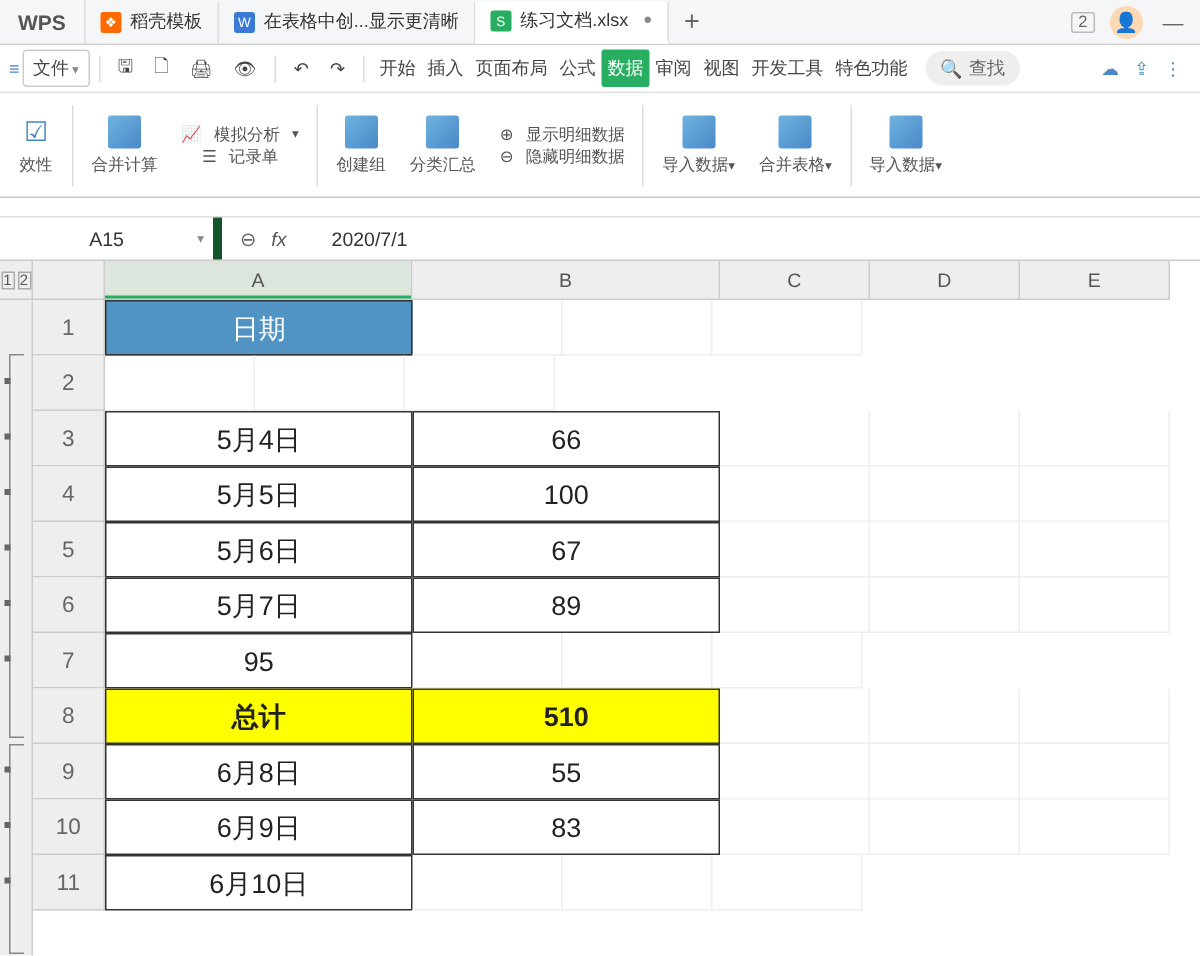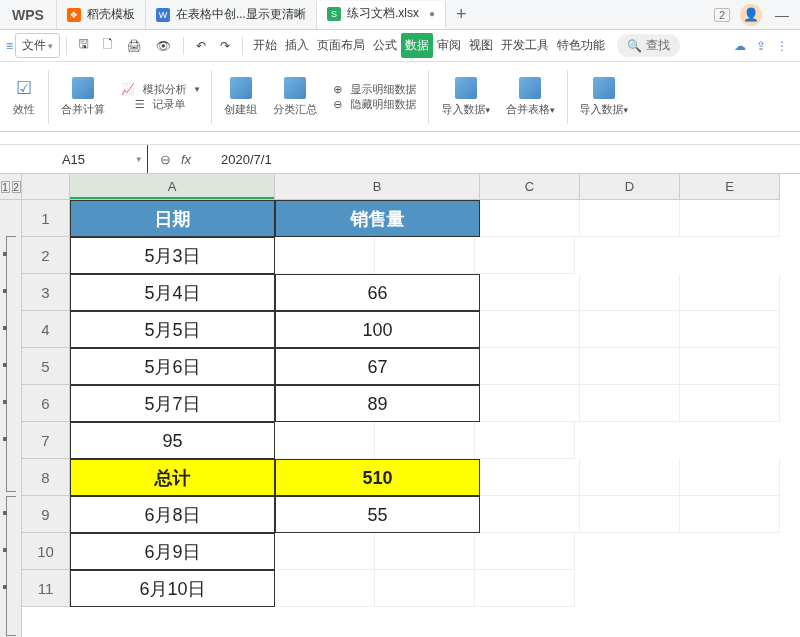--- a/index.html
+++ b/index.html
@@ -36,21 +36,21 @@
 .ribbon { height: 70px; background: #fff; display: flex; align-items: center; padding: 2px 6px; border-bottom: 1px solid #c8c8c8; gap: 4px; }
 .ribbon-group { display: flex; flex-direction: column; align-items: center; justify-content: center; font-size: 11px; color: #555; padding: 2px 6px; height: 64px; }
 .ribbon-group.big { gap:2px; }
 .ribbon-subrow { display:flex; gap:8px; align-items:center; }
 .ribbon-icon { width: 24px; height: 24px; display:flex;align-items:center;justify-content:center;font-size:18px;color:#4a88c7; }
 .ribbon-sep { width:1px; height:54px; background:#ddd; margin:0 2px; }
 .stub-icon { width:22px; height:22px; background:linear-gradient(135deg,#6fb3e0,#4a88c7); border-radius:2px; }
 
 
 .formulabar { height: 30px; margin-top: 12px; display: flex; align-items: center; border-top:1px solid #ddd; border-bottom: 1px solid #ccc; font-size: 13px; }
-.namebox { width: 148px; border-right: 1px solid #14532d; text-align:center; color:#333; height:100%; display:flex;align-items:center;justify-content:center; position:relative; }
+.namebox { width: 148px; border-right: 6px solid #14532d; text-align:center; color:#333; height:100%; display:flex;align-items:center;justify-content:center; position:relative; }
 .namebox::after { content:"▾"; position:absolute; right:6px; color:#888; font-size:9px; }
 .fx-area { display:flex; align-items:center; gap:10px; padding:0 12px; color:#666; }
 .fx-label { font-style: italic; color:#555; }
 .formula-val { color:#333; padding-left:18px; }
 
 
 .sheet { display:flex; height: calc(637px - 30px - 32px - 70px - 12px - 30px); }
 .outline-gutter { width: 22px; background:#eee; border-right:1px solid #ccc; position:relative; }
 .outline-bracket { position:absolute; left:6px; width:10px; border-left:1px solid #888; border-top:1px solid #888; border-bottom:1px solid #888; }
 .outline-dot { position:absolute; left:3px; width:4px; height:4px; background:#666; }
@@ -62,21 +62,21 @@
 .corner { width:48px; background:#eee; border-right:1px solid #ccc; border-bottom:1px solid #ccc; }
 .colhead { background:#eee; border-right:1px solid #ccc; border-bottom:1px solid #ccc; text-align:center; font-size:13px; color:#555; line-height:26px; position:relative; }
 .colhead.sel { background:#dce6dc; }
 .colhead.sel::after { content:""; position:absolute; bottom:0; left:0; right:0; height:2px; background:#27ae60; }
 .colA { width:205px; } .colB { width:205px; } .colC { width:100px; } .colD { width:100px; } .colE { width:100px; }
 
 .row { display:flex; height:37px; }
 .rowhead { width:48px; background:#eee; border-right:1px solid #ccc; border-bottom:1px solid #ccc; text-align:center; font-size:15px; color:#666; line-height:37px; }
 .cell { border-right:1px solid #ddd; border-bottom:1px solid #ddd; line-height:37px; text-align:center; font-size:18px; color:#222; }
 .cell.colA, .cell.colB { border:1.5px solid #333; }
-.cell.hdr { background:#5194c4; color:#fff; font-weight:bold; }
+.cell.hdr { background:#5194c4; color:#fff; font-weight:normal; }
 .cell.total { background:#ffff00; font-weight:bold; }
 .cell.colC, .cell.colD, .cell.colE { border-right:1px solid #eee; border-bottom:1px solid #eee; }
 </style>
 </head>
 <body>
 
 <div class="titlebar">
   <div class="wps-logo">WPS</div>
   <div class="doc-tab">
     <span class="tab-icon icon-orange">❖</span>
@@ -239,28 +239,26 @@
       <div class="colhead colA sel">A</div>
       <div class="colhead colB">B</div>
       <div class="colhead colC">C</div>
       <div class="colhead colD">D</div>
       <div class="colhead colE">E</div>
     </div>
     <div id="rows">
         <div class="row">
           <div class="rowhead">1</div>
           <div class="cell colA hdr">日期</div>
-          <div class="cell colB hdr">销售量</div>
           <div class="cell colC"></div>
           <div class="cell colD"></div>
           <div class="cell colE"></div>
         </div>
         <div class="row">
           <div class="rowhead">2</div>
-          <div class="cell colA">5月3日</div>
           <div class="cell colC"></div>
           <div class="cell colD"></div>
           <div class="cell colE"></div>
         </div>
         <div class="row">
           <div class="rowhead">3</div>
           <div class="cell colA">5月4日</div>
           <div class="cell colB">66</div>
           <div class="cell colC"></div>
           <div class="cell colD"></div>
@@ -309,20 +307,21 @@
           <div class="rowhead">9</div>
           <div class="cell colA">6月8日</div>
           <div class="cell colB">55</div>
           <div class="cell colC"></div>
           <div class="cell colD"></div>
           <div class="cell colE"></div>
         </div>
         <div class="row">
           <div class="rowhead">10</div>
           <div class="cell colA">6月9日</div>
+          <div class="cell colB">83</div>
           <div class="cell colC"></div>
           <div class="cell colD"></div>
           <div class="cell colE"></div>
         </div>
         <div class="row">
           <div class="rowhead">11</div>
           <div class="cell colA">6月10日</div>
           <div class="cell colC"></div>
           <div class="cell colD"></div>
           <div class="cell colE"></div>

